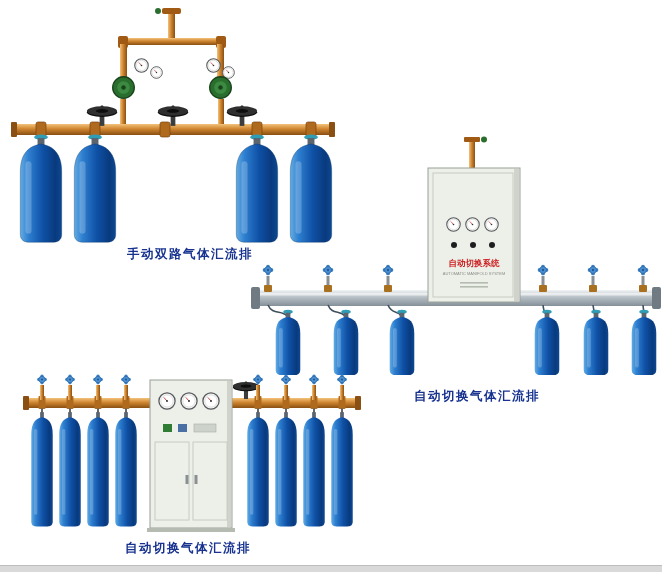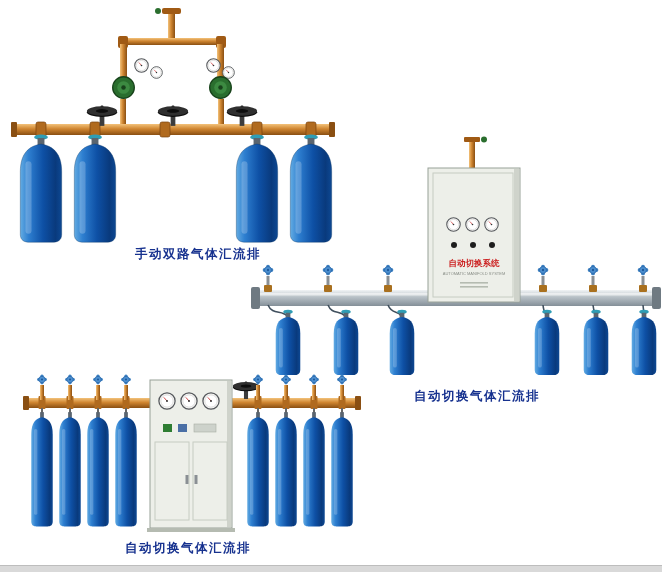--- a/index.html
+++ b/index.html
@@ -296,18 +296,18 @@
         <rect x="174" y="52" width="22" height="8" fill="#cdd2cb" stroke="#a8ada5" stroke-width="0.6"></rect>
         <rect x="135" y="70" width="34" height="78" fill="none" stroke="#c6ccc2" stroke-width="1"></rect>
         <rect x="173" y="70" width="34" height="78" fill="none" stroke="#c6ccc2" stroke-width="1"></rect>
         <rect x="165.5" y="103" width="3" height="9" fill="#8a8f94"></rect>
         <rect x="174.5" y="103" width="3" height="9" fill="#8a8f94"></rect>
         <rect x="127" y="156" width="88" height="4" fill="#b5bbb1"></rect>
       </g>
     </svg>
   </div>
 
-  <div class="caption" style="left:108px; top:246px; width:180px;">手动双路气体汇流排</div>
+  <div class="caption" style="left:100px; top:246px; width:180px;">手动双路气体汇流排</div>
   <div class="caption" style="left:392px; top:388px; width:170px;">自动切换气体汇流排</div>
   <div class="caption" style="left:103px; top:540px; width:170px;">自动切换气体汇流排</div>
 
   <div class="bottom-strip"></div>
 </div>
 
 </body></html>

